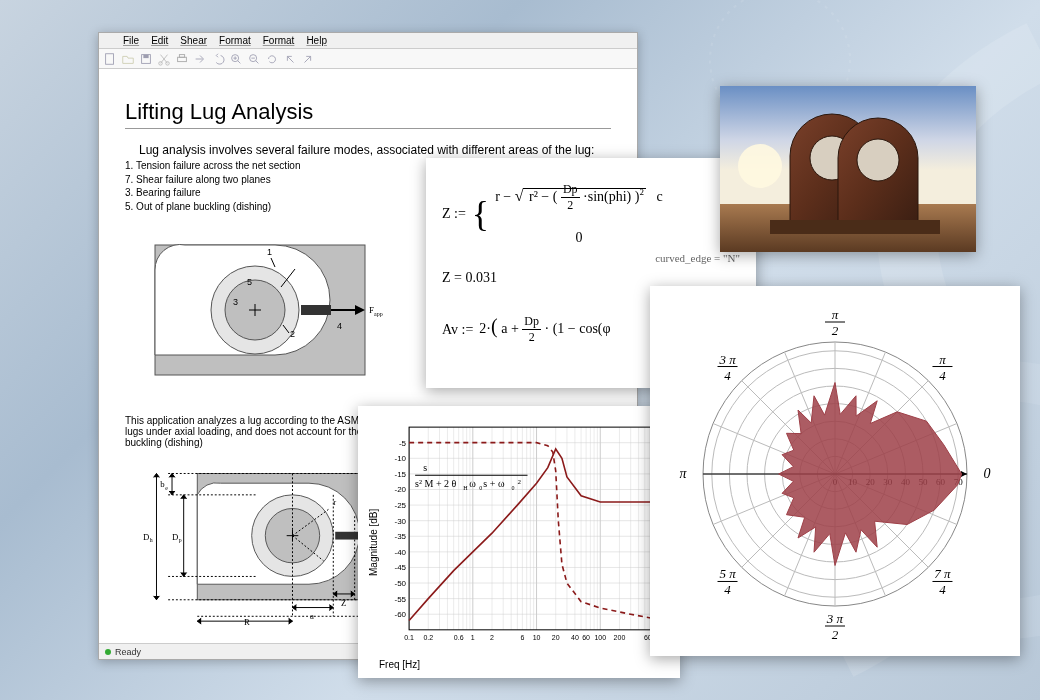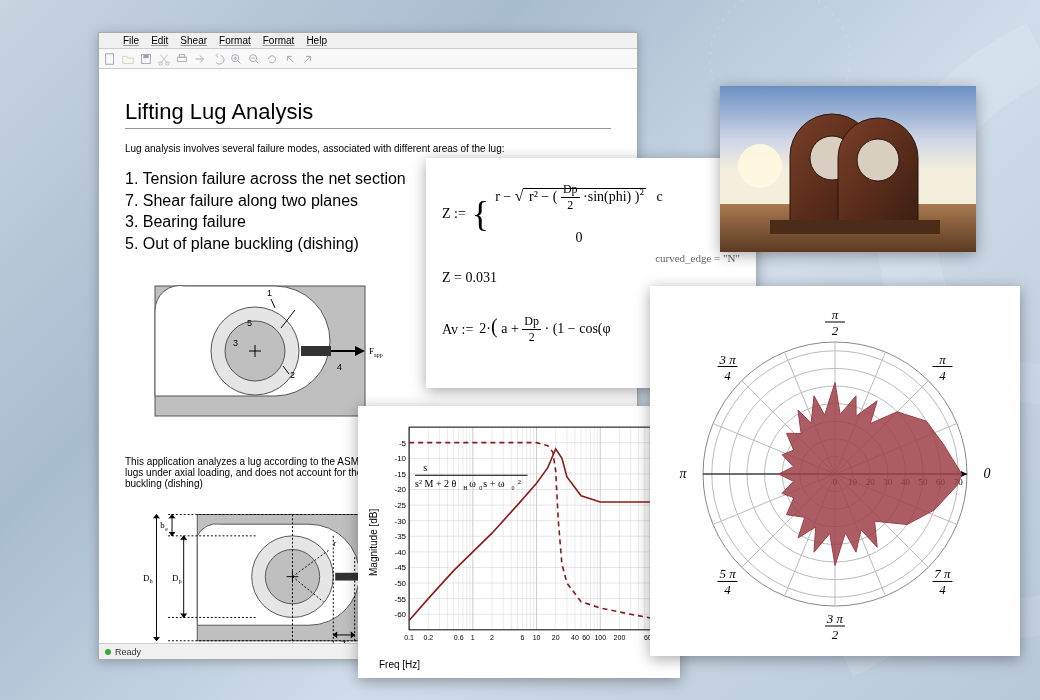--- a/index.html
+++ b/index.html
@@ -41,22 +41,22 @@
   }
   .doc-area {
     flex: 1; background: #fff; overflow: hidden; padding: 18px 26px;
     position: relative;
   }
   .doc-title {
     font-size: 22px; font-weight: normal; margin-top: 12px;
     border-bottom: 1px solid #999; padding-bottom: 3px; display: inline-block;
     width: 100%;
   }
-  .intro { font-size: 10px; margin-top: 14px; }
-  .modes { font-size: 16px; margin-top: 14px; line-height: 1.35; }
+  .intro { font-size: 12px; margin-top: 14px; margin-left: 14px; }
+  .modes { font-size: 10px; margin-top: 2px; line-height: 1.35; }
   .lug-fig {
     width: 280px; height: 170px; margin: 12px auto; background: #fff;
   }
   .body-text { font-size: 10px; margin-top: 6px; max-width: 440px; }
   .lug-fig2 { width: 300px; height: 170px; margin-top: 8px; }
   .statusbar {
     height: 16px; background: #f0f0f0; border-top: 1px solid #ccc;
     display: flex; justify-content: space-between; align-items: center;
     font-size: 9px; padding: 0 6px; color: #333;
   }

